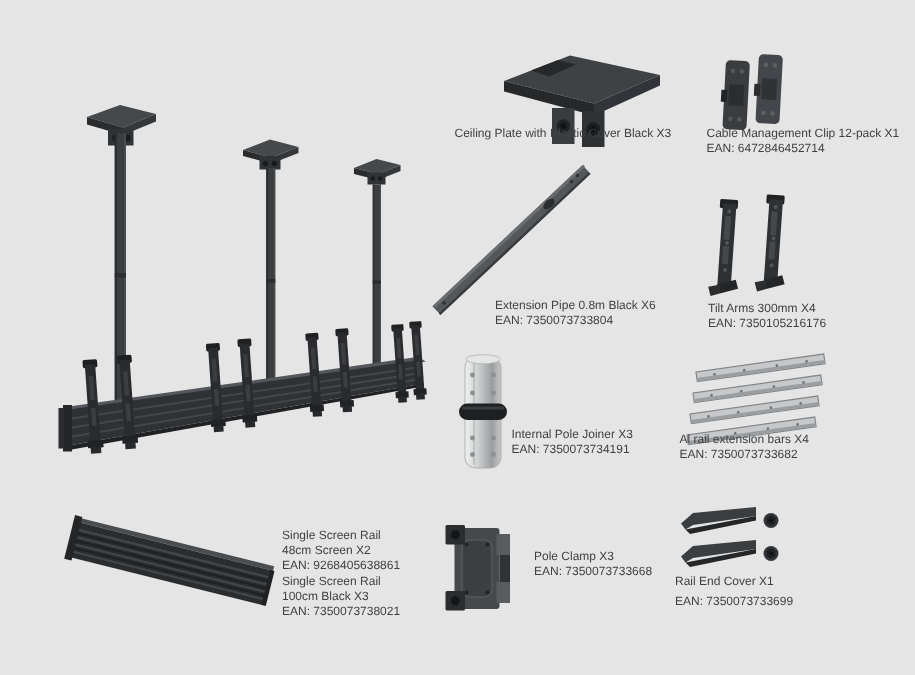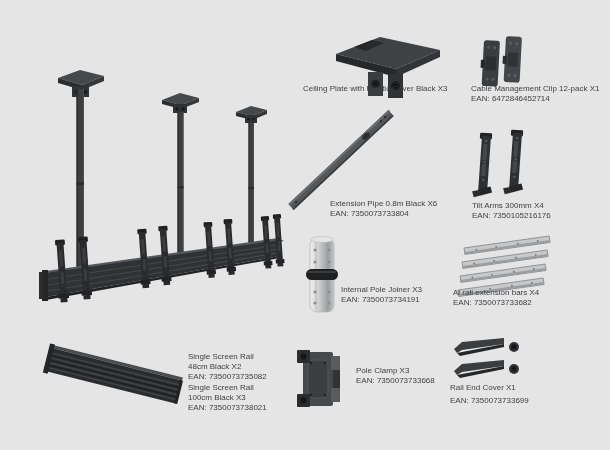--- a/index.html
+++ b/index.html
@@ -282,22 +282,22 @@
     <div>EAN: 7350073734191</div>
   </div>
 
   <div class="lbl" style="left:453px;top:288px">
     <div>Al rail extension bars X4</div>
     <div>EAN: 7350073733682</div>
   </div>
 
   <div class="lbl" style="left:188px;top:352px">
     <div>Single Screen Rail</div>
-    <div>48cm Black X2</div>
-    <div>EAN: 7350073735082</div>
+    <div>48cm Screen X2</div>
+    <div>EAN: 9268405638861</div>
   </div>
 
   <div class="lbl" style="left:188px;top:383px">
     <div>Single Screen Rail</div>
     <div>100cm Black X3</div>
     <div>EAN: 7350073738021</div>
   </div>
 
   <div class="lbl" style="left:356px;top:366px">
     <div>Pole Clamp X3</div>

